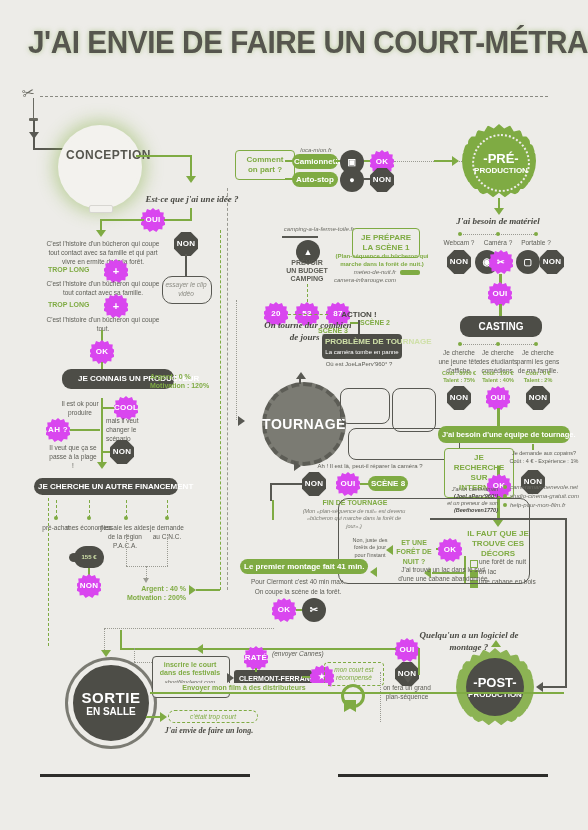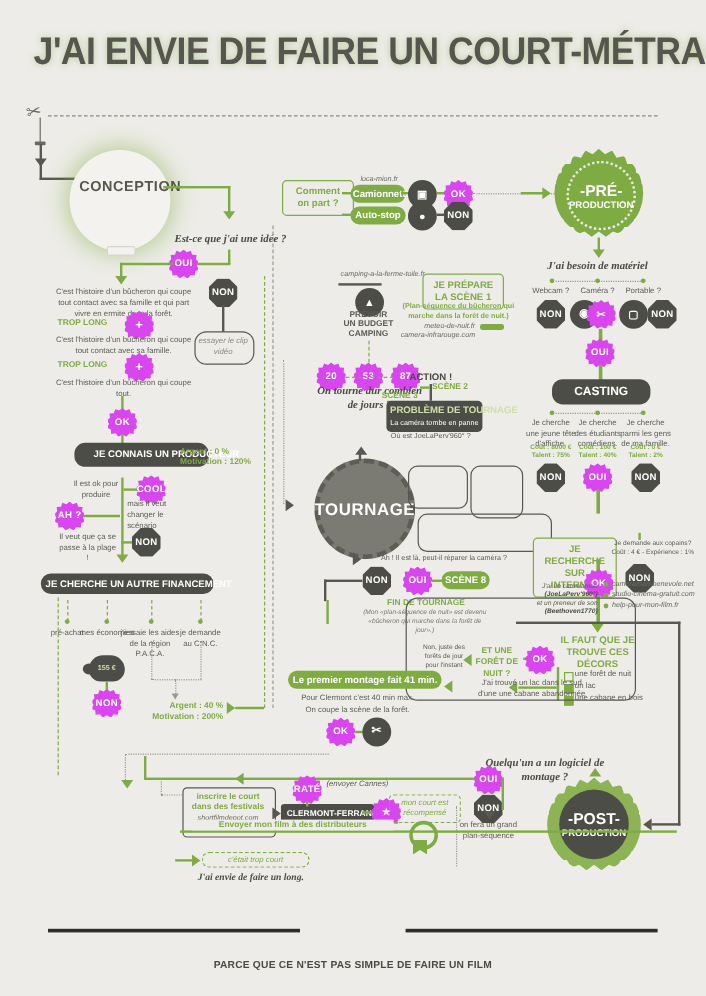--- a/index.html
+++ b/index.html
@@ -335,20 +335,21 @@
   <div class="abs cash" style="left:478px;top:370px;width:40px;text-align:center;font-size:5.5px;">Coût : 100 €</div>
   <div class="abs cash" style="left:478px;top:377px;width:40px;text-align:center;font-size:5.5px;">Talent : 40%</div>
   <div class="abs cash" style="left:516px;top:370px;width:44px;text-align:center;font-size:5.5px;">Coût : 0 €</div>
   <div class="abs cash" style="left:516px;top:377px;width:44px;text-align:center;font-size:5.5px;">Talent : 2%</div>
 
   <div class="abs badge dk" style="left:447px;top:386px;">NON</div>
   <div class="abs badge gr" style="left:486px;top:386px;">OUI</div>
   <div class="abs badge dk" style="left:526px;top:386px;">NON</div>
 
   <div class="abs ln" style="left:497px;top:408px;width:3px;height:20px;"></div>
+  <div class="abs pill gr" style="left:438px;top:426px;width:124px;padding:4px 4px;border-radius:8px;font-size:7.5px;">J'ai besoin d'une équipe de tournage.</div>
 
   <div class="abs boxed" style="left:444px;top:448px;width:56px;">
     <span>JE RECHERCHE SUR INTERNET</span>
   </div>
   <div class="abs tx" style="left:508px;top:450px;width:72px;font-size:5.5px;">Je demande aux copains?</div>
   <div class="abs tx" style="left:504px;top:458px;width:80px;font-size:5.5px;">Coût : 4 € - Expérience : 1%</div>
   <div class="abs ln" style="left:532px;top:444px;width:2px;height:6px;"></div>
   <div class="abs badge dk" style="left:521px;top:470px;">NON</div>
 
   <div class="abs ln" style="left:497px;top:466px;width:3px;height:12px;"></div>
@@ -392,21 +393,21 @@
 
   <div class="abs boxdk" style="left:338px;top:498px;width:190px;height:84px;border-width:1.5px;background:transparent;border-radius:10px;"></div>
 
   <div class="abs pill gr" style="left:240px;top:559px;width:120px;padding:3px 4px;border-radius:8px;">Le premier montage fait 41 min.</div>
   <div class="abs tx" style="left:236px;top:578px;width:124px;">Pour Clermont c'est 40 min max.</div>
   <div class="abs tx" style="left:236px;top:588px;width:124px;">On coupe la scène de la forêt.</div>
   <div class="abs badge gr" style="left:272px;top:598px;">OK</div>
   <div class="abs ln" style="left:296px;top:609px;width:8px;height:2px;"></div>
   <div class="abs badge dk" style="left:302px;top:598px;border-radius:50%;clip-path:none;font-size:10px;">✂</div>
 
-  <div class="abs hand" style="left:389px;top:630px;width:130px;">Quelqu'un a un logiciel de montage ?</div>
+  <div class="abs hand" style="left:404px;top:630px;width:130px;">Quelqu'un a un logiciel de montage ?</div>
   <div class="abs badge gr" style="left:395px;top:638px;">OUI</div>
   <div class="abs badge dk" style="left:395px;top:662px;">NON</div>
   <div class="abs ln" style="left:418px;top:649px;width:2px;height:26px;"></div>
   <div class="abs ln" style="left:418px;top:648px;width:2px;height:2px;"></div>
   <div class="abs ln" style="left:120px;top:648px;width:276px;height:2px;"></div>
   <div class="abs arrowlf" style="left:196px;top:644px;"></div>
   <div class="abs ln" style="left:120px;top:630px;width:2px;height:20px;"></div>
 
   <div class="abs tx" style="left:376px;top:684px;width:62px;">on fera un grand</div>
   <div class="abs tx" style="left:376px;top:693px;width:62px;">plan-séquence</div>
@@ -417,20 +418,24 @@
   <div class="abs" style="left:466px;top:658px;width:58px;height:58px;border-radius:50%;background:#4d4d47;display:flex;flex-direction:column;align-items:center;justify-content:center;color:#fff;">
     <span style="font-family:'Liberation Sans Narrow','Liberation Sans',sans-serif;font-weight:bold;font-size:13px;">-POST-</span>
     <span style="font-family:'Liberation Sans Narrow','Liberation Sans',sans-serif;font-weight:bold;font-size:8px;">PRODUCTION</span>
   </div>
   <div class="abs arrowup gr" style="left:491px;top:640px;"></div>
   <div class="abs arrowlf dk" style="left:536px;top:682px;"></div>
   <div class="abs lnd" style="left:543px;top:686px;width:24px;height:2px;"></div>
   <div class="abs lnd" style="left:565px;top:518px;width:2px;height:170px;"></div>
   <div class="abs lnd" style="left:430px;top:518px;width:137px;height:2px;"></div>
 
+  <div class="abs" style="left:68px;top:660px;width:76px;height:76px;border-radius:50%;background:#4d4d47;border:5px solid #edece8;box-shadow:0 0 0 3px #7b7b73;display:flex;flex-direction:column;align-items:center;justify-content:center;color:#fff;">
+    <span style="font-family:'Liberation Sans Narrow','Liberation Sans',sans-serif;font-weight:bold;font-size:15px;letter-spacing:.5px;">SORTIE</span>
+    <span style="font-family:'Liberation Sans Narrow','Liberation Sans',sans-serif;font-weight:bold;font-size:10px;">EN SALLE</span>
+  </div>
   <div class="abs arrowdn" style="left:101px;top:650px;"></div>
   <div class="abs doth" style="left:104px;top:628px;width:170px;"></div>
   <div class="abs dotv" style="left:104px;top:628px;height:22px;"></div>
 
   <div class="abs boxdk" style="left:152px;top:656px;width:76px;height:40px;border-width:1.5px;background:#edece8;border-radius:4px;"></div>
   <div class="abs tx g" style="left:152px;top:660px;width:76px;font-size:7px;">inscrire le court</div>
   <div class="abs tx g" style="left:152px;top:668px;width:76px;font-size:7px;">dans des festivals</div>
   <div class="abs tx url" style="left:152px;top:678px;width:76px;">shortfilmdepot.com</div>
   <div class="abs tx url" style="left:152px;top:686px;width:76px;">n°2466</div>
   <div class="abs doth" style="left:134px;top:662px;width:18px;"></div>
@@ -457,16 +462,15 @@
   <div class="abs tx g" style="left:160px;top:683px;width:160px;font-size:7px;background:#edece8;padding:0 4px;">Envoyer mon film à des distributeurs</div>
 
   <div class="abs ln" style="left:146px;top:716px;width:16px;height:2px;"></div>
   <div class="abs arrowrt" style="left:160px;top:712px;"></div>
   <div class="abs pill oldash" style="left:168px;top:710px;width:80px;padding:2px 4px;border-radius:8px;font-size:6.5px;">c'était trop court</div>
   <div class="abs hand" style="left:152px;top:726px;width:114px;font-size:8px;">J'ai envie de faire un long.</div>
 
   <div class="abs canalrule" style="left:40px;width:210px;"></div>
   <div class="abs canalrule" style="left:338px;width:210px;"></div>
   <div class="footer">
-    <div>PARCE QUE CE N'EST PAS SIMPLE DE FAIRE UN FILM</div>
   </div>
 
 </div>
 
 </body></html>

